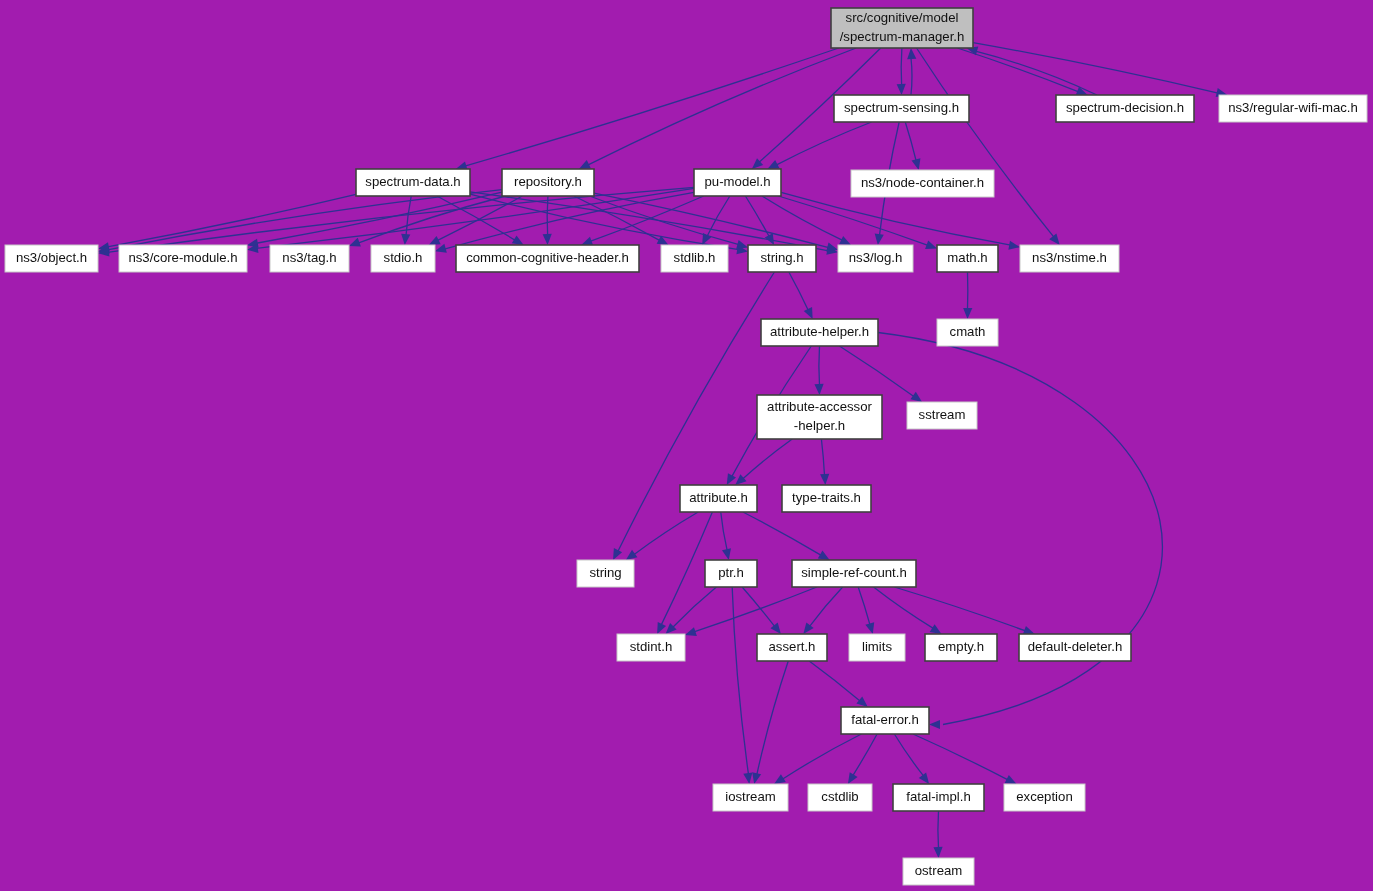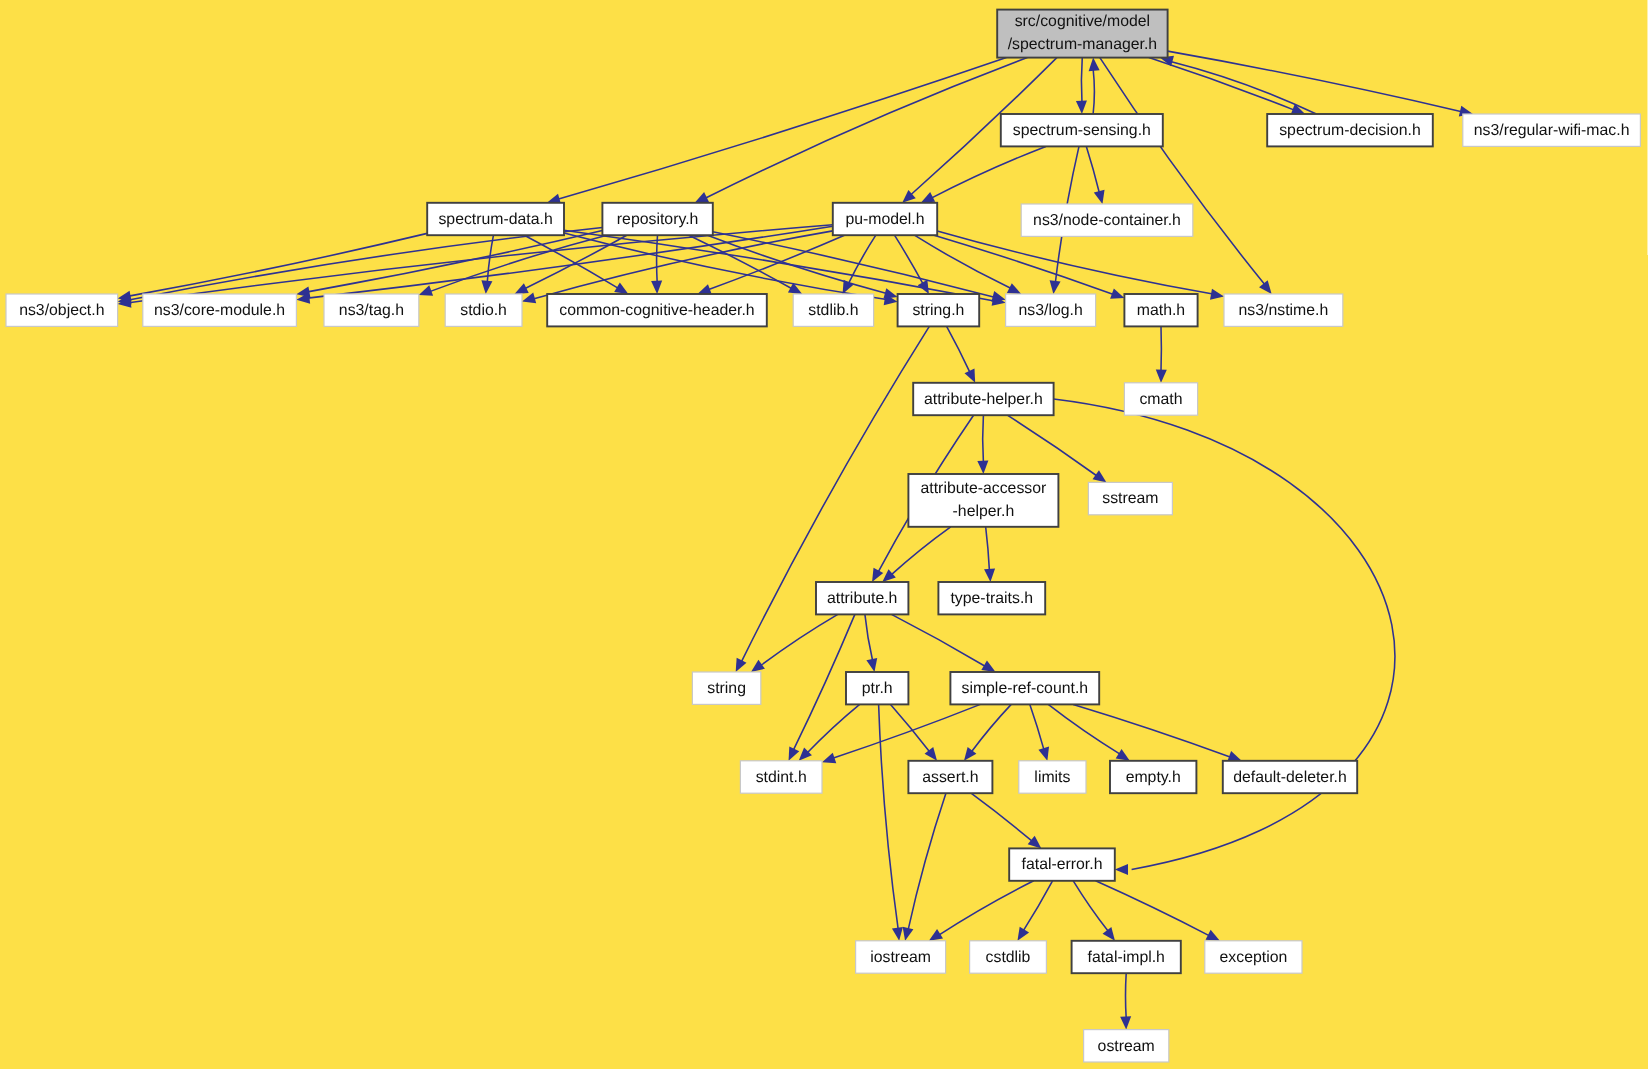--- a/index.html
+++ b/index.html
@@ -3,21 +3,21 @@
 <meta charset="utf-8">
 <style>
   html, body {
     margin: 0; padding: 0;
     background: #ffffff;
   }
   #canvas-wrap {
     position: relative;
     width: 1373px;
     height: 891px;
-    background: #fde047;
+    background: #a21caf;
     overflow: hidden;
     font-family: "Liberation Sans", sans-serif;
   }
   svg#graph {
     position: absolute;
     top: 0; left: 0;
     width: 1373px;
     height: 891px;
   }
   .node-rect {

